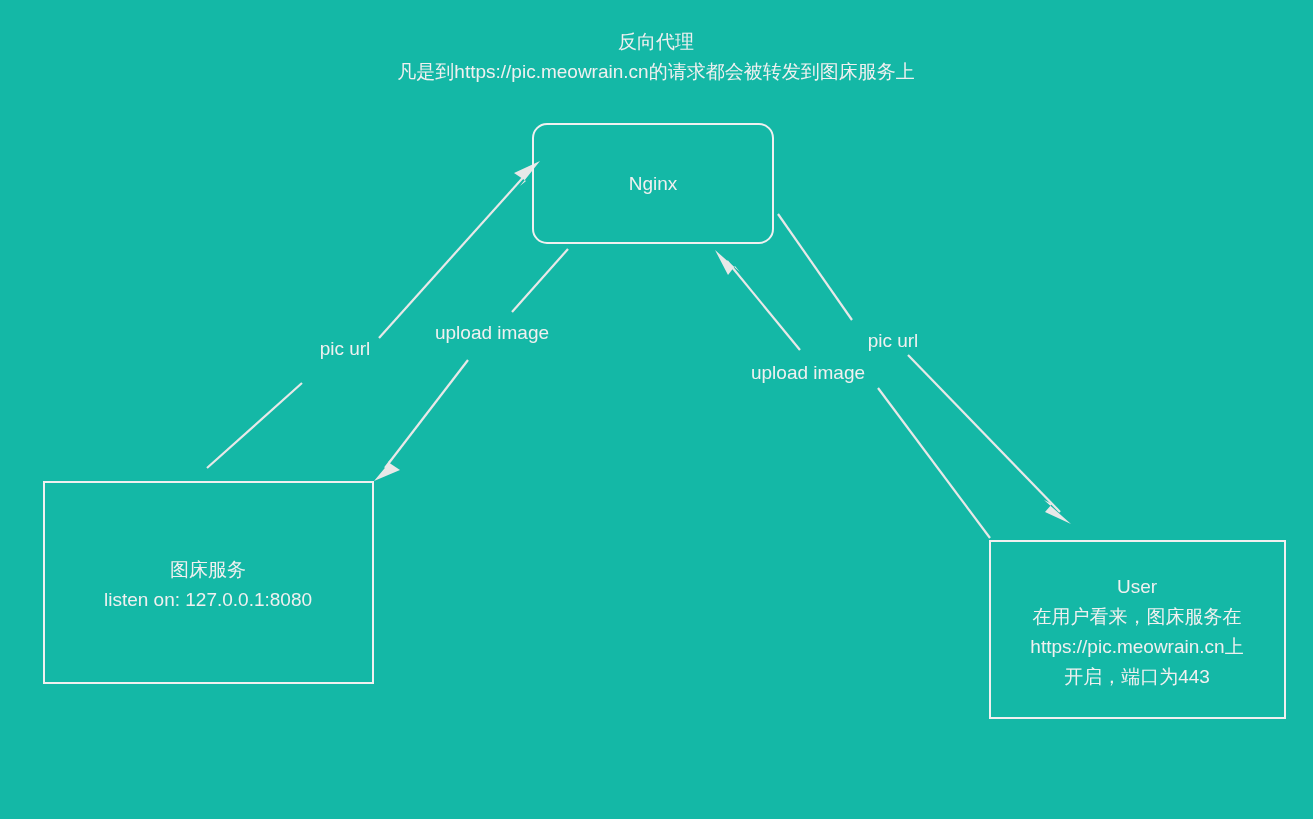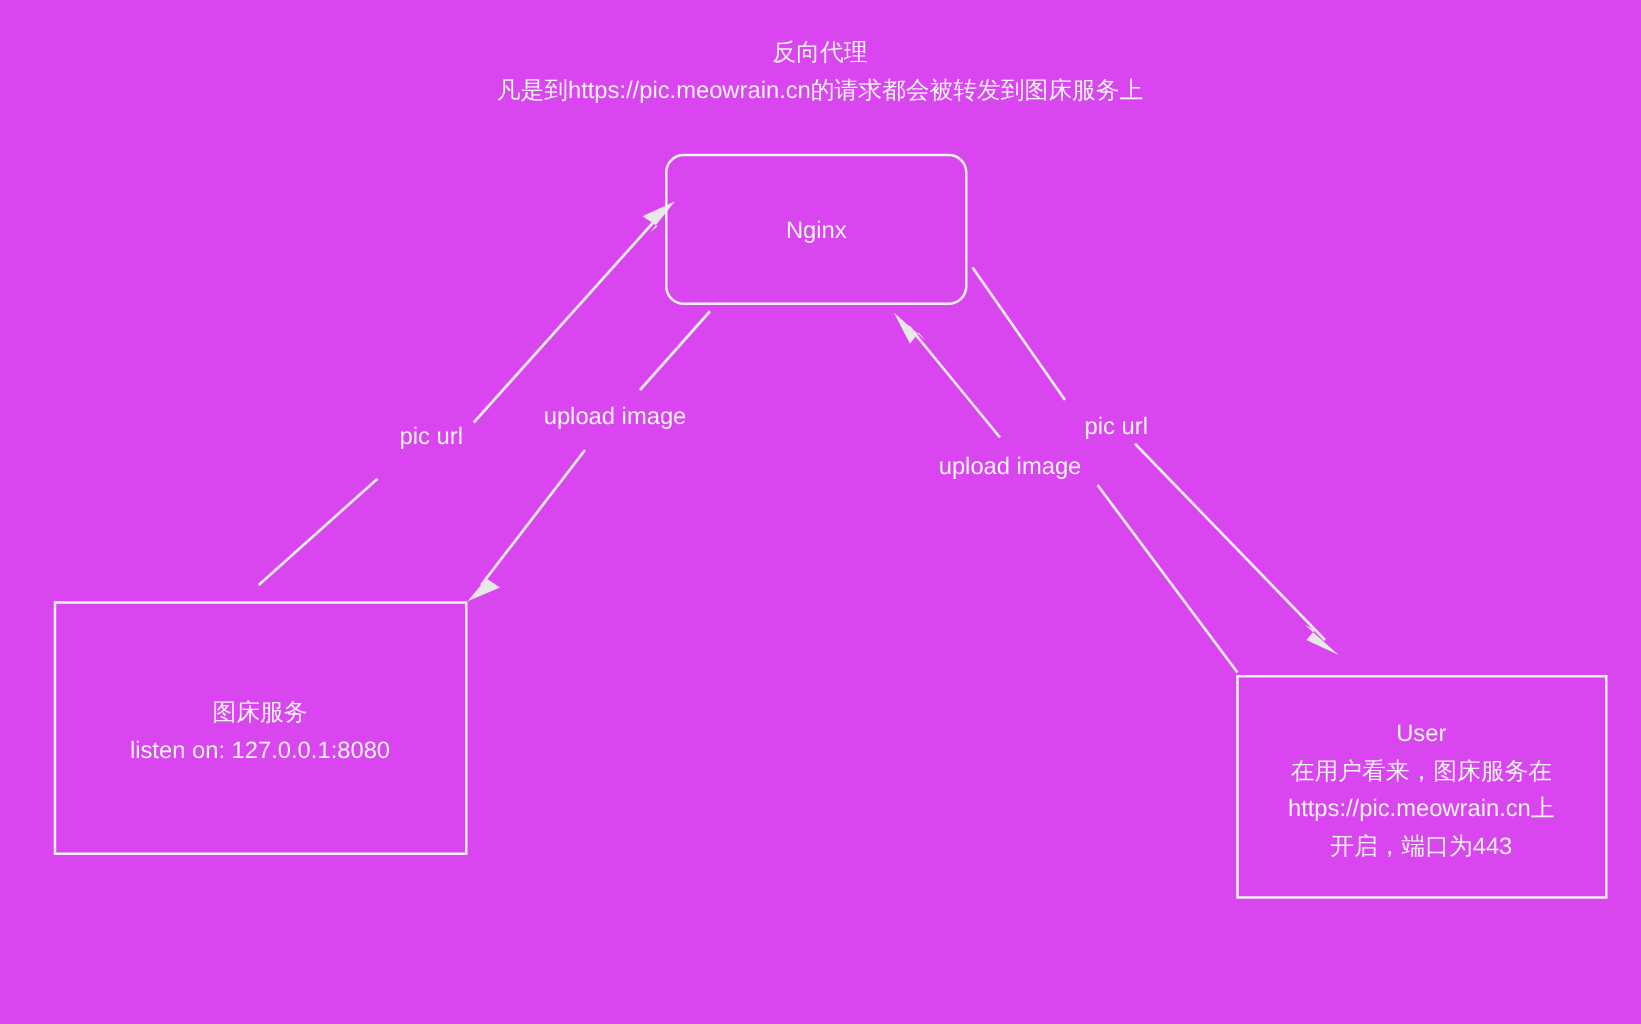--- a/index.html
+++ b/index.html
@@ -4,21 +4,21 @@
 <style>
   html, body {
     margin: 0;
     padding: 0;
     background: #2b2b2b;
   }
   #canvas {
     position: relative;
     width: 1313px;
     height: 819px;
-    background: #d946ef;
+    background: #14b8a6;
     overflow: hidden;
     font-family: "Liberation Sans", "DejaVu Sans", sans-serif;
   }
   #diagram-svg {
     position: absolute;
     left: 0;
     top: 0;
     width: 1313px;
     height: 819px;
   }

